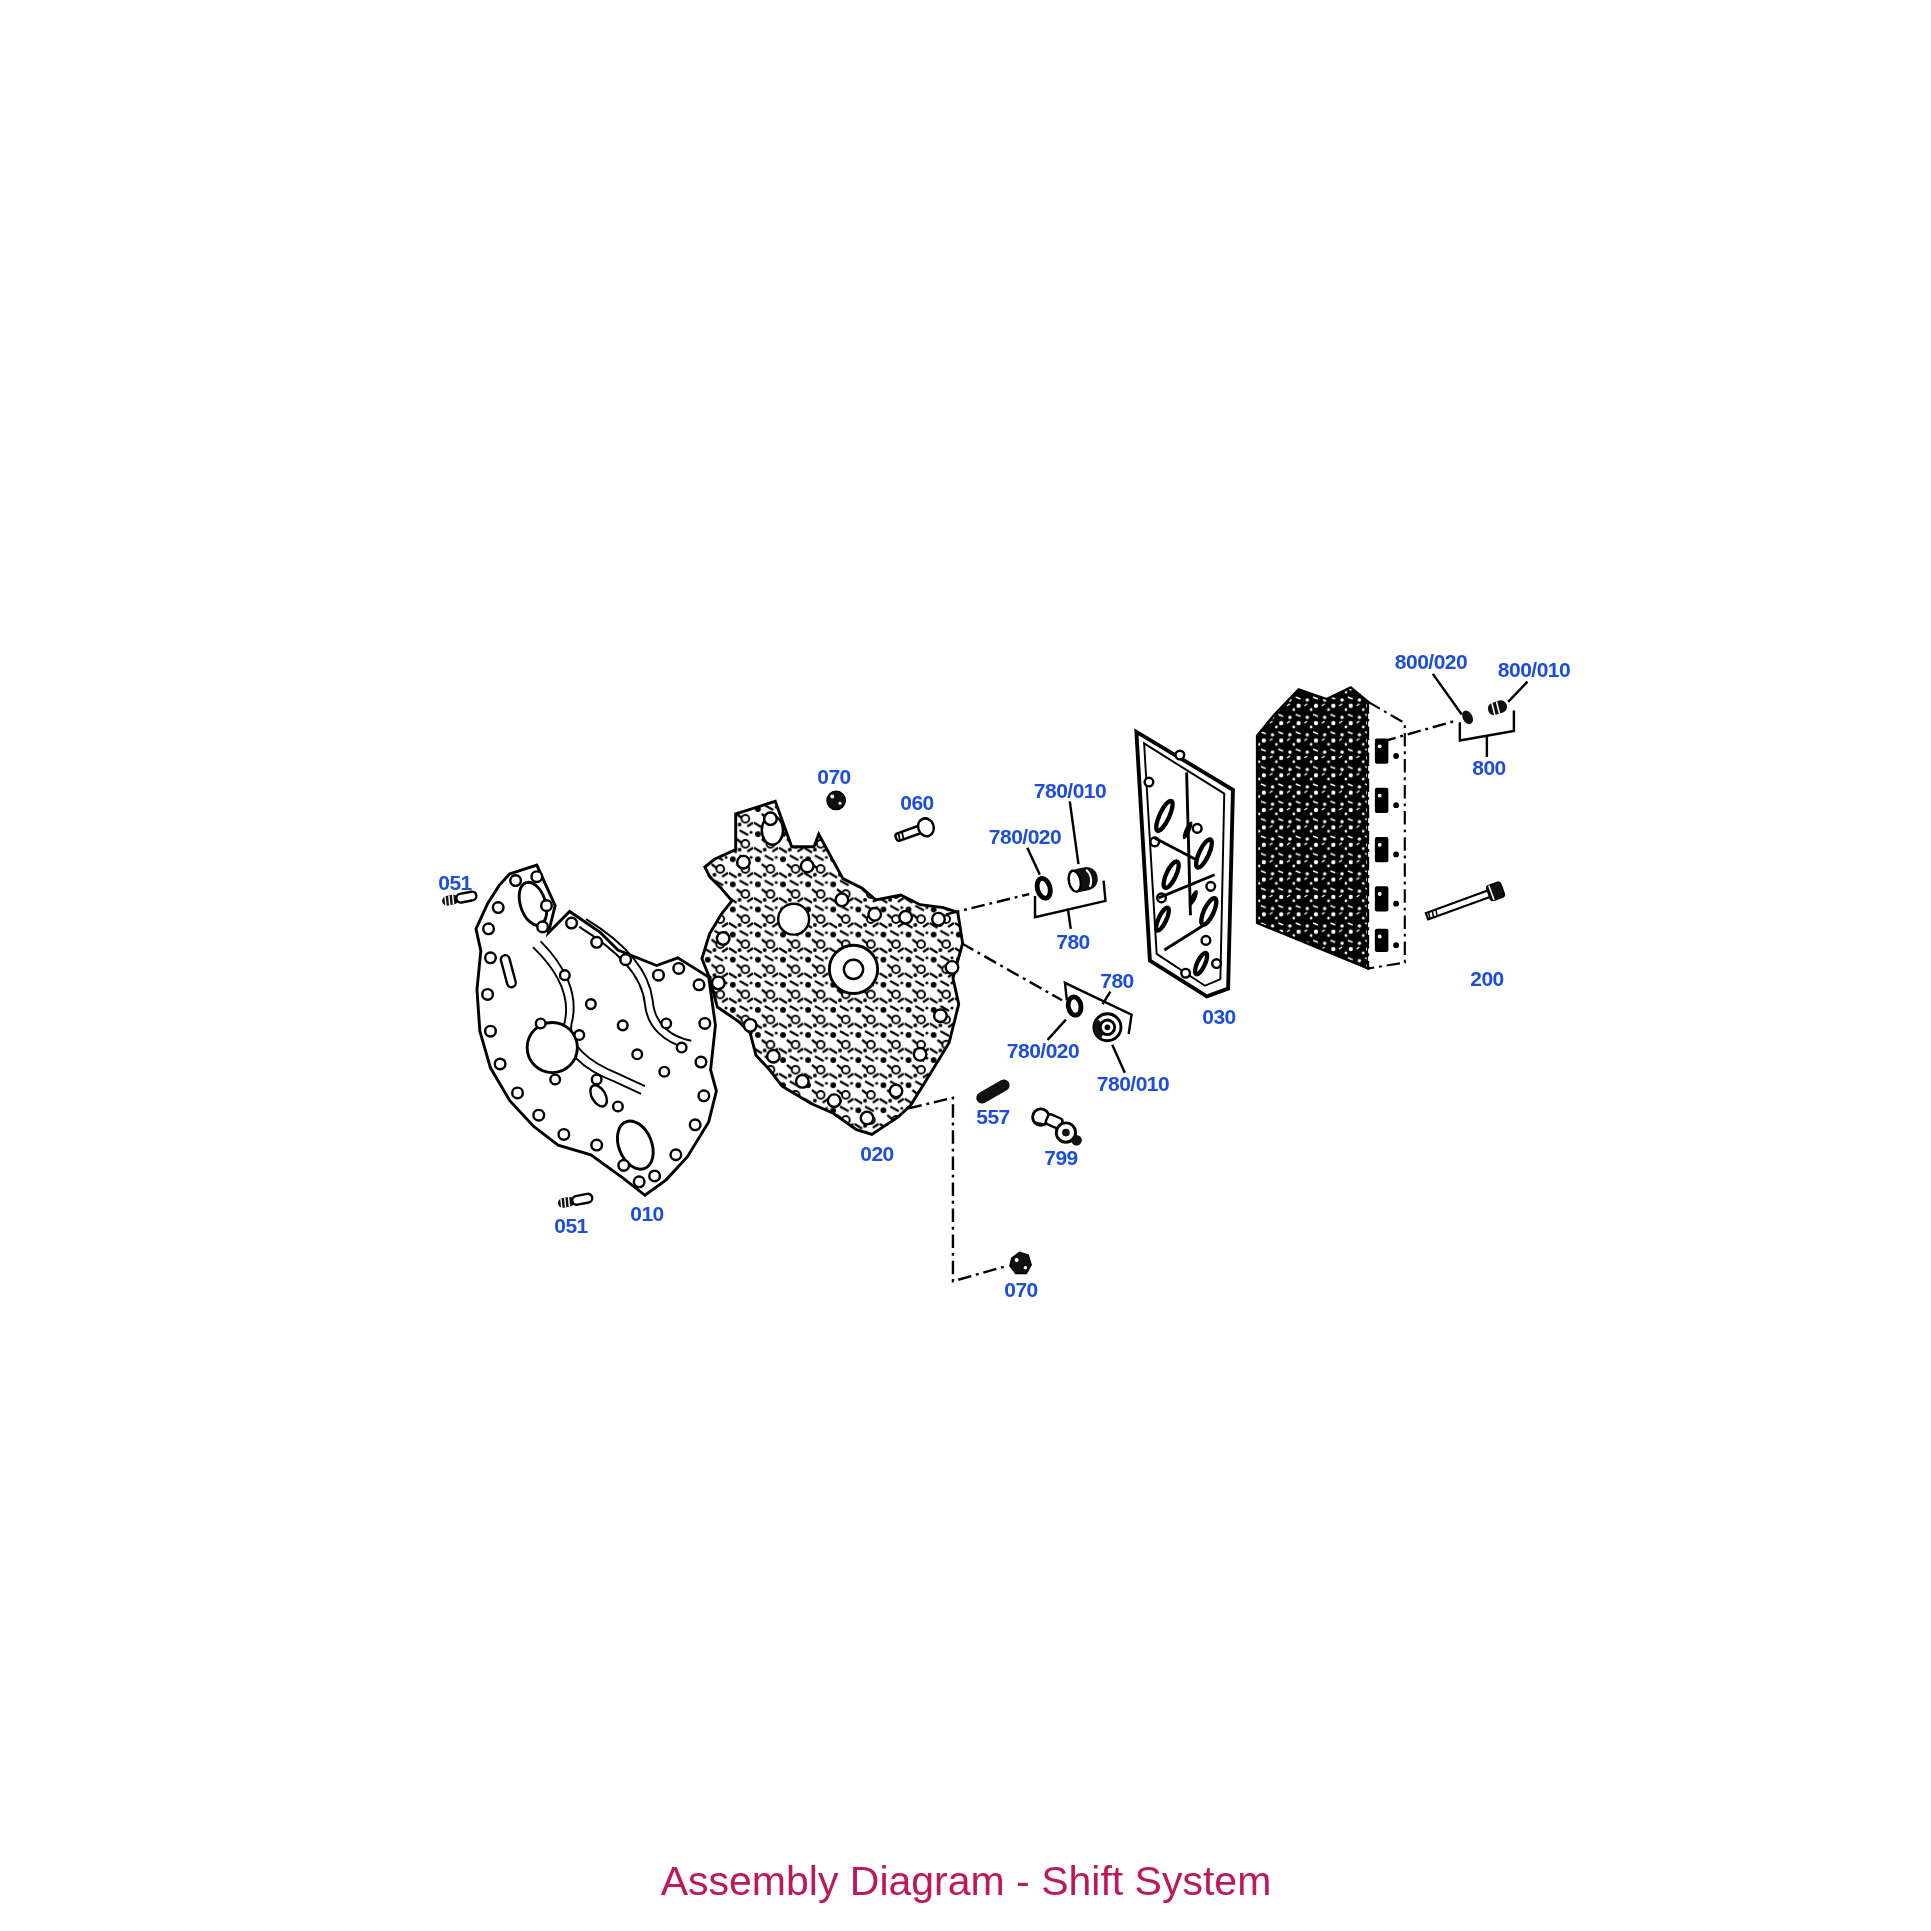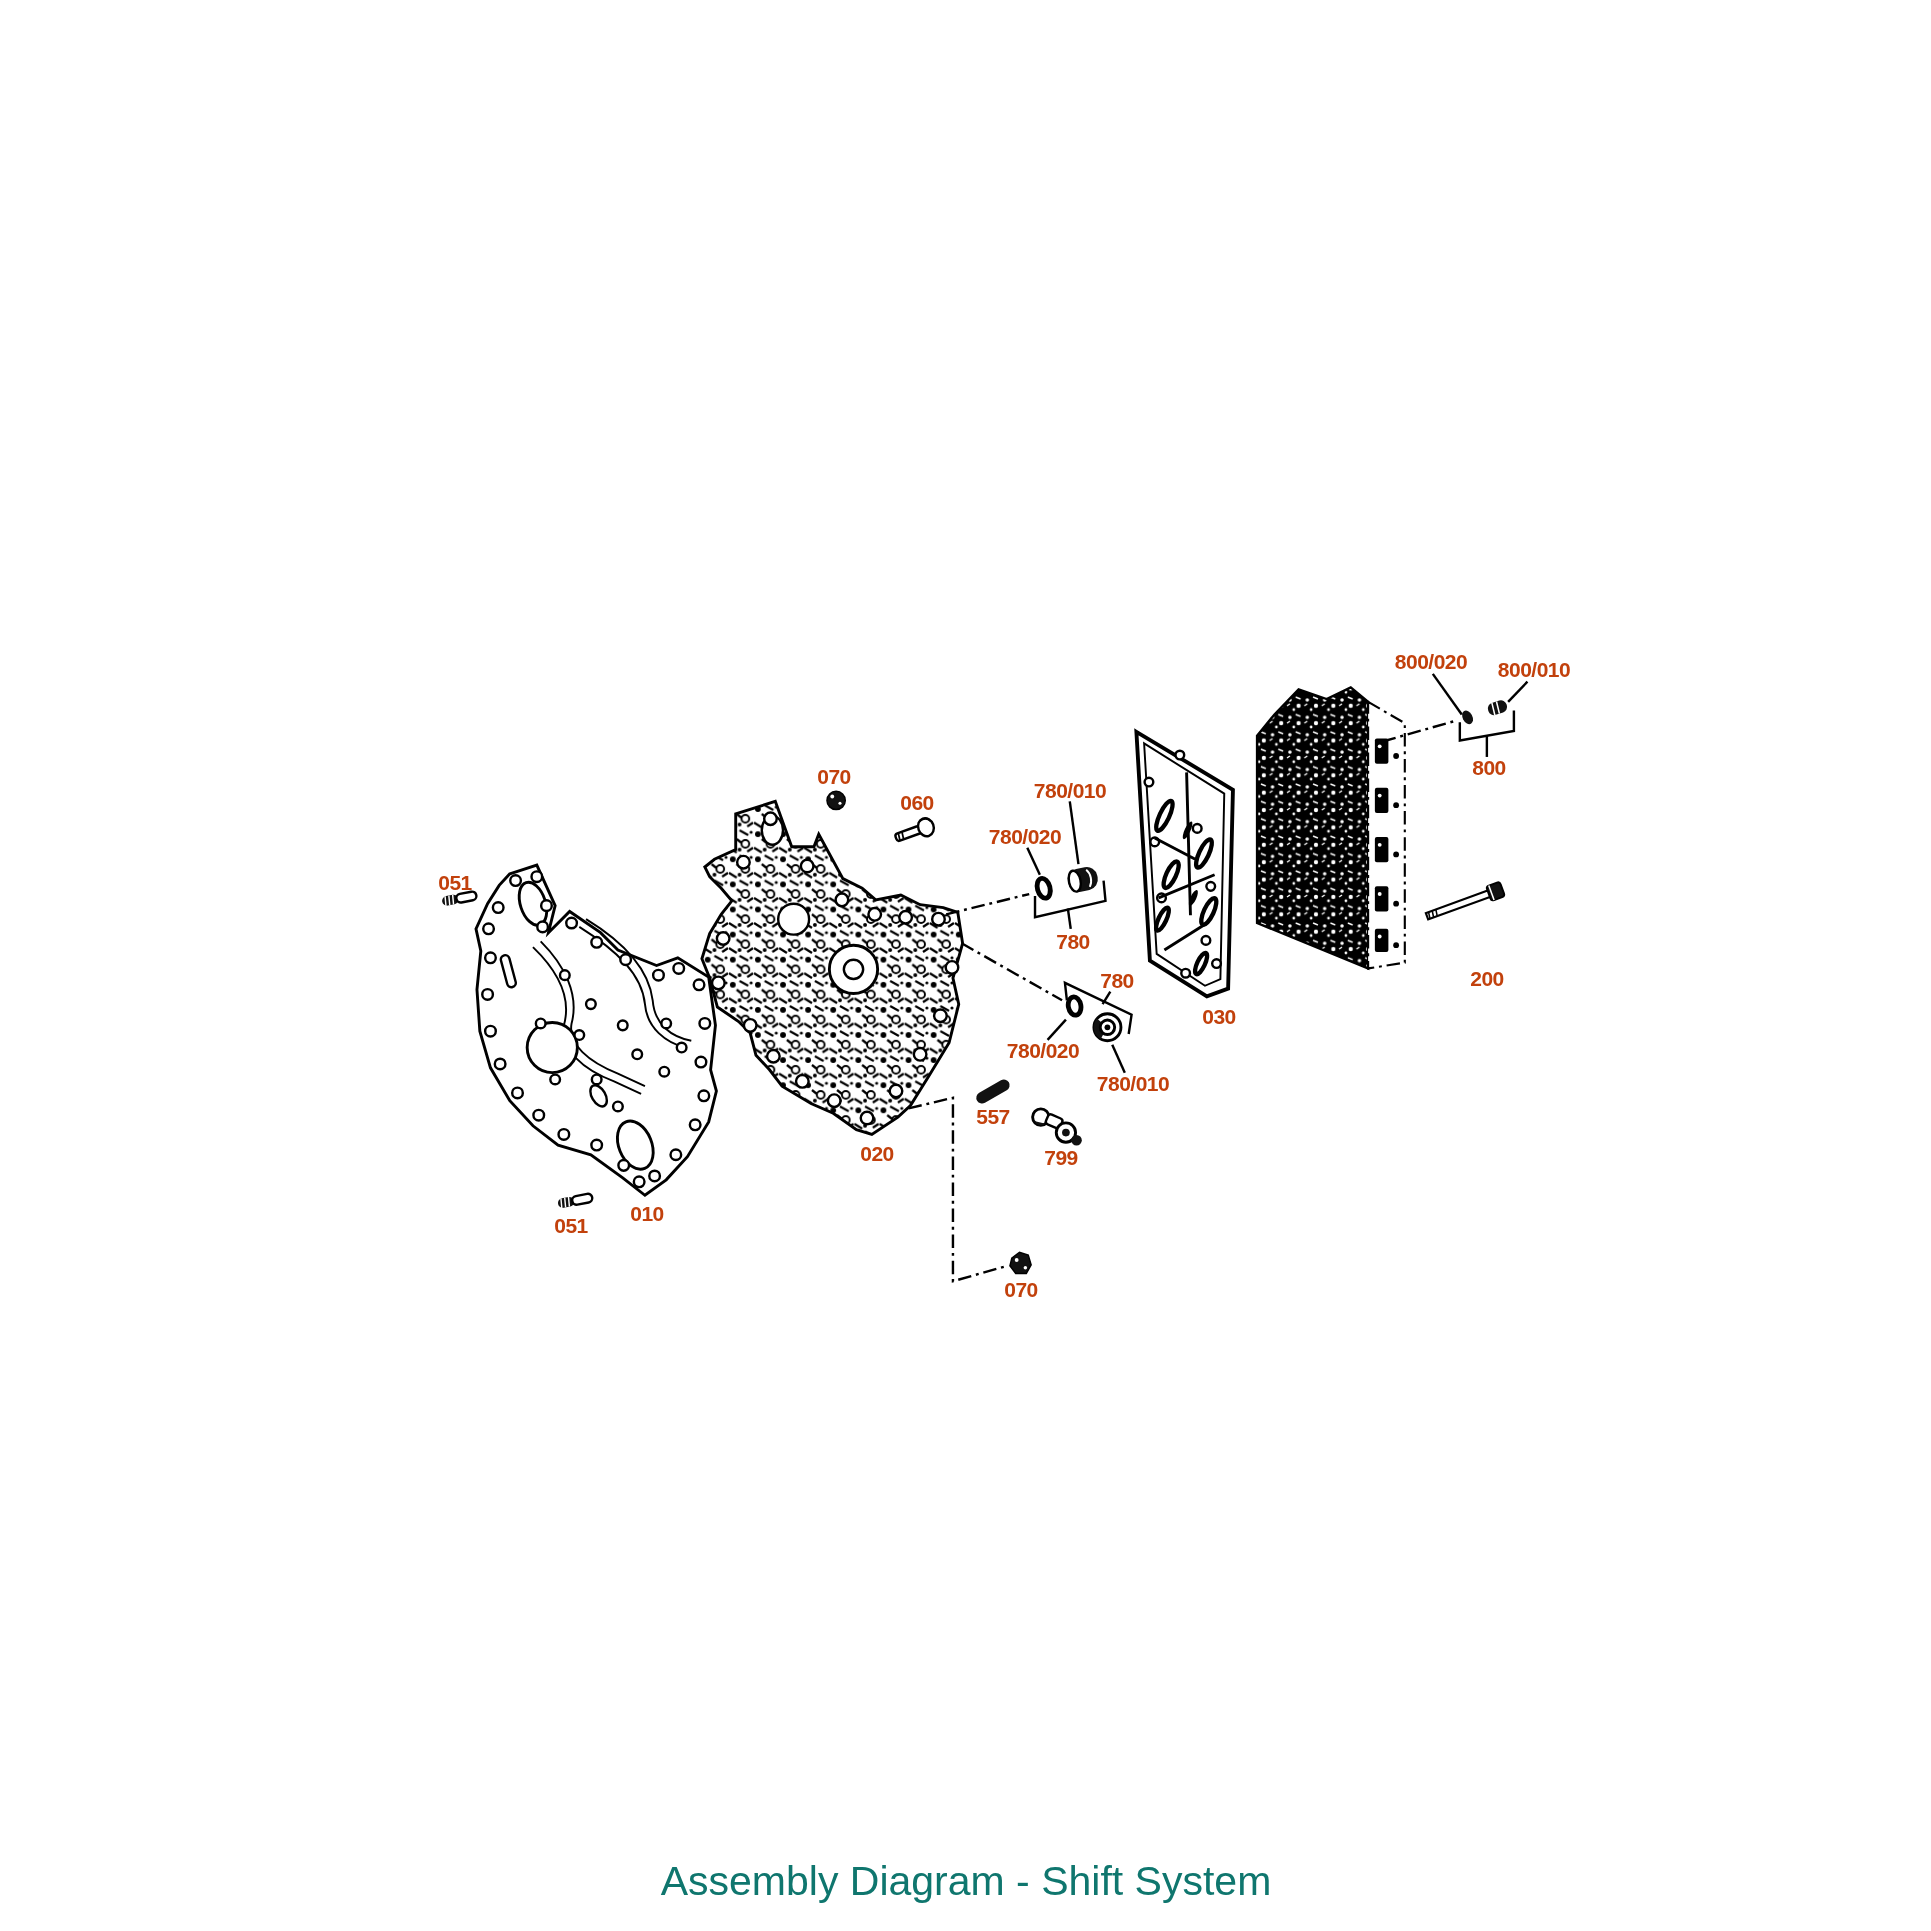--- a/index.html
+++ b/index.html
@@ -2,30 +2,30 @@
 <html><head>
 <meta charset="utf-8">
 <style>
   html,body{margin:0;padding:0;background:#ffffff;width:1931px;height:1931px;overflow:hidden;}
   .stage{position:relative;width:1931px;height:1931px;background:#fff;font-family:"Liberation Sans",sans-serif;}
   .stage svg{position:absolute;left:0;top:0;}
   .lbl{
     position:absolute;
     transform:translate(-50%,-50%);
     font:bold 21px "Liberation Sans",sans-serif;
-    color:#c2410c;
+    color:#1d4ed8;
     letter-spacing:-0.5px;
     white-space:nowrap;
     line-height:1;
   }
   .title{
     position:absolute;
     transform:translate(-50%,-50%);
     font:400 41px "Liberation Sans",sans-serif;
-    color:#0f766e;
+    color:#be185d;
     white-space:nowrap;
     line-height:1;
   }
 </style>
 </head>
 <body>
 
 <div class="stage">
 
 <svg width="1931" height="1931" viewBox="0 0 2000 2000">

